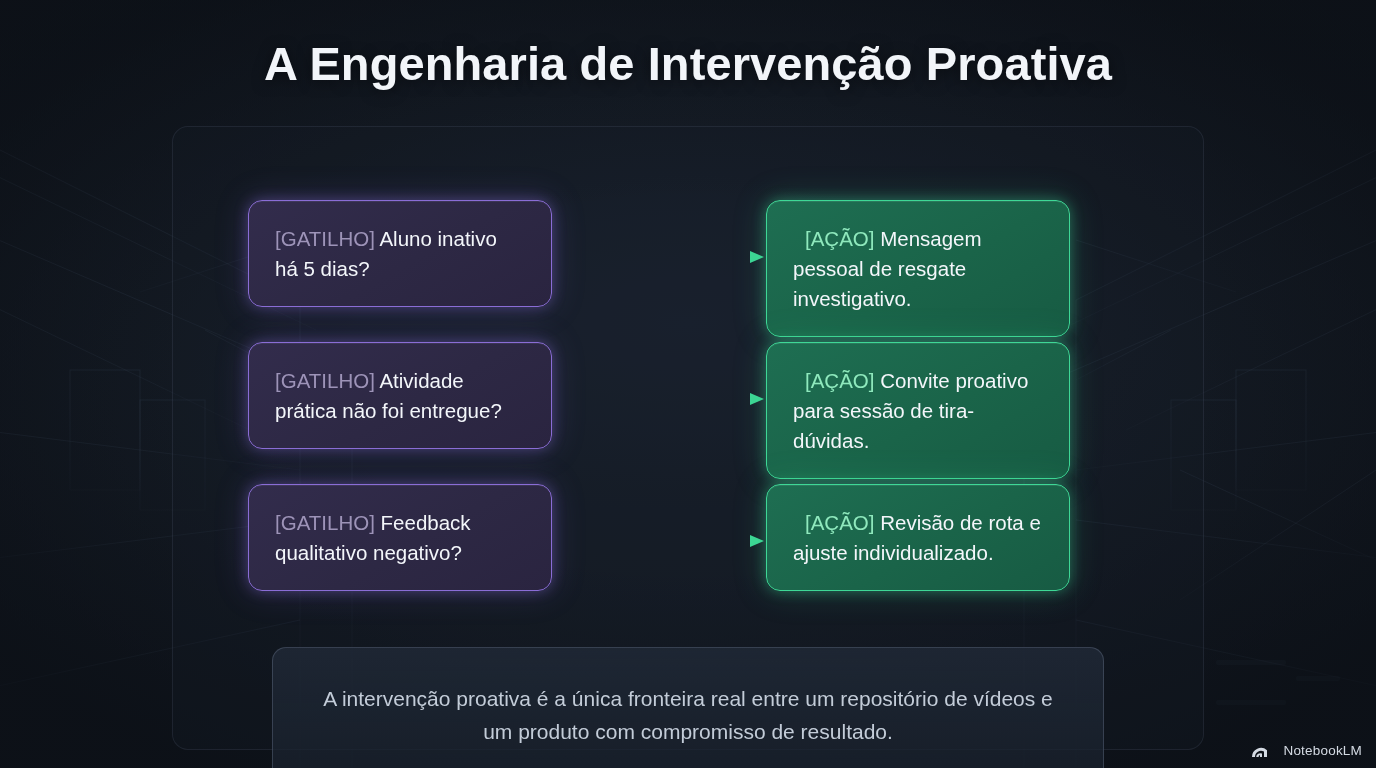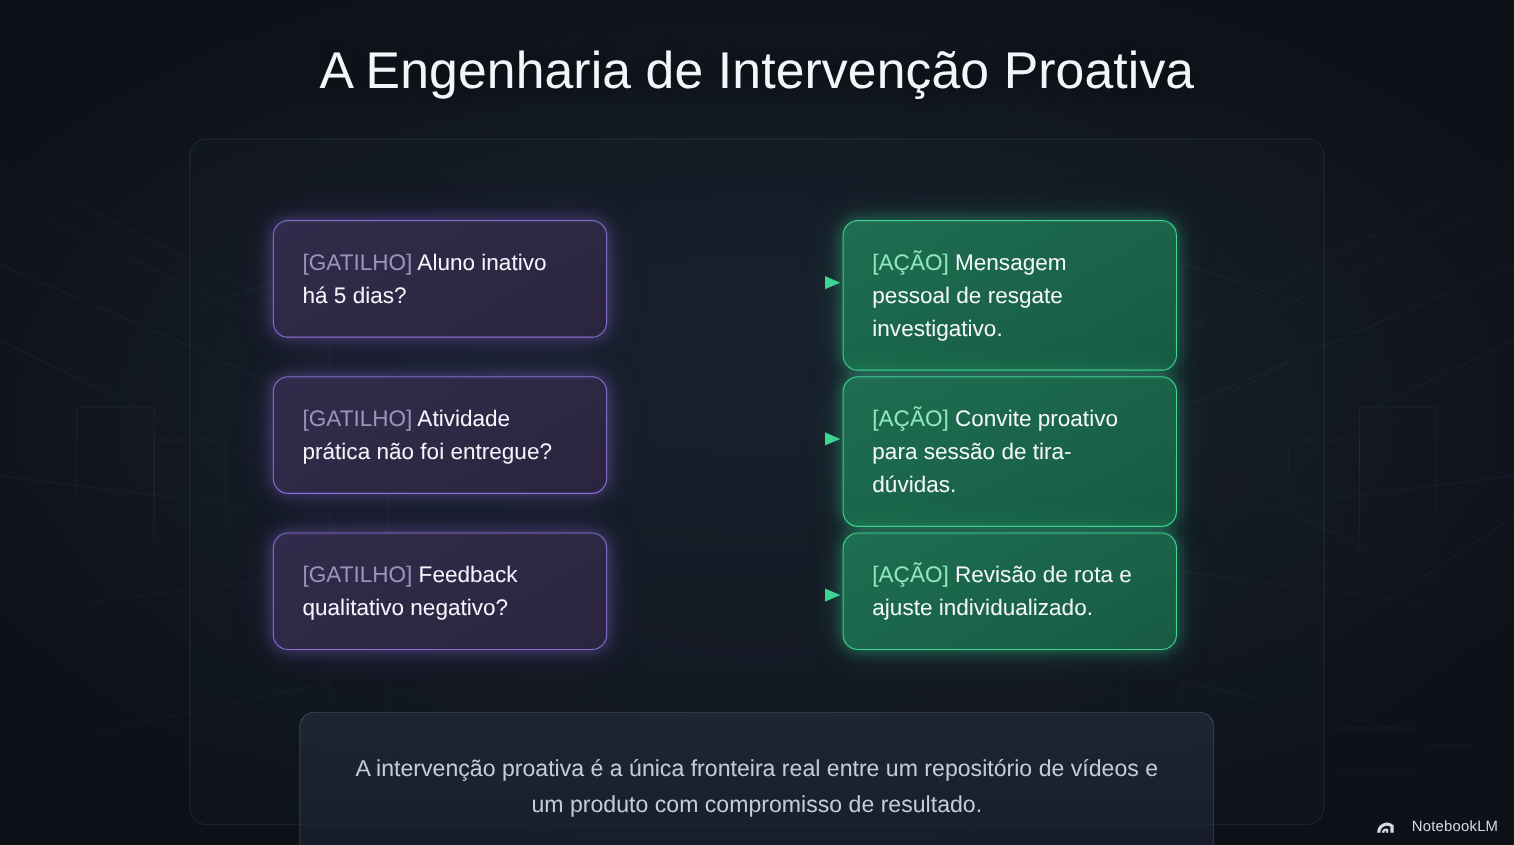--- a/index.html
+++ b/index.html
@@ -40,21 +40,21 @@
 
   
   #page-title {
     position: absolute;
     top: 32px;
     left: 0;
     width: 1376px;
     text-align: center;
     font-size: 47px;
     line-height: 64px;
-    font-weight: 400;
+    font-weight: 700;
     color: #f2f5f9;
     letter-spacing: 0.1px;
     text-shadow: 0 2px 14px rgba(0,0,0,0.5);
   }
 
   
   #main-panel {
     position: absolute;
     left: 172px;
     top: 126px;
@@ -103,21 +103,21 @@
   
   .card-action {
     left: 518px;
     background: linear-gradient(150deg, #1e6e52 0%, #1a6449 55%, #175b43 100%);
     border: 1.6px solid #3ed896;
     box-shadow:
       0 0 14px rgba(62,216,150,0.40),
       0 0 34px rgba(48,190,130,0.22),
       inset 0 1px 0 rgba(150,240,200,0.12);
   }
-  .card-action .tag { color: #8fe9bd; }
+  .card-action .tag { color: #8fe9bd; margin-left: 12px; }
 
   
   .connector {
     position: absolute;
     left: 366px;
     top: 50px;
     width: 152px;
     height: 14px;
   }
 

